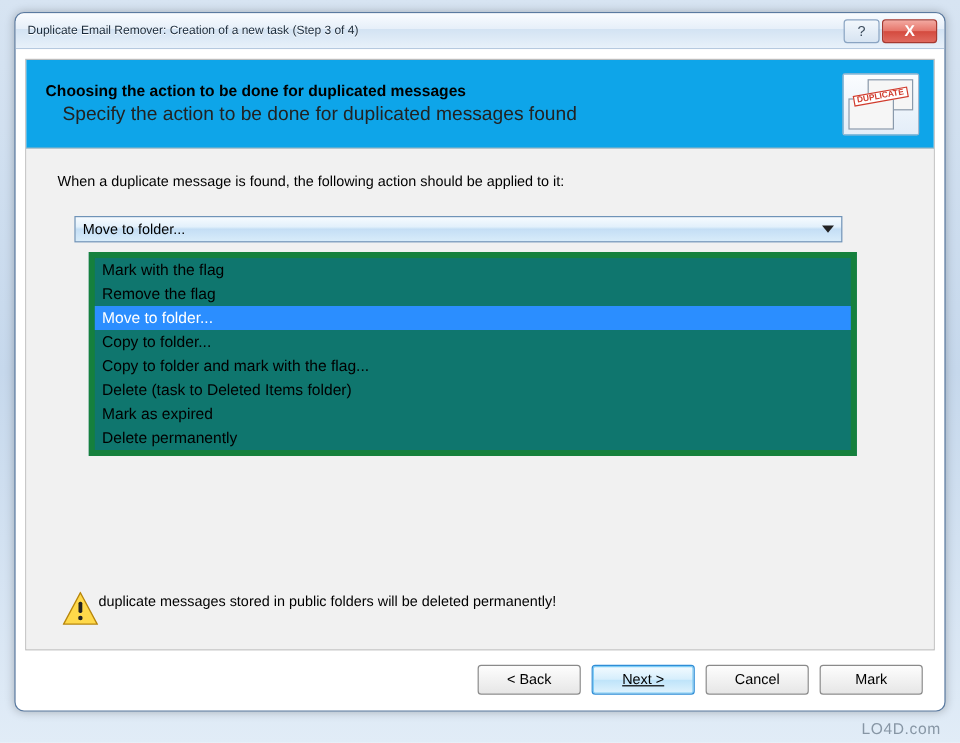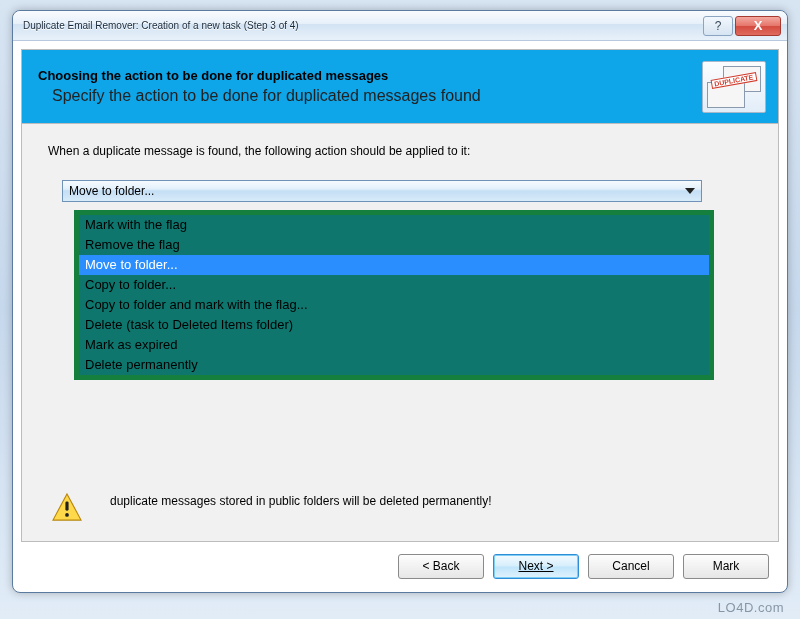--- a/index.html
+++ b/index.html
@@ -154,21 +154,21 @@
   .dropdown .opt.selected {
     background: #2b8eff;
     color: #fff;
   }
   .caution {
     position: absolute;
     left: 30px;
     bottom: 20px;
     display: flex;
     align-items: flex-start;
-    gap: 28px;
+    gap: 0;
     width: 680px;
   }
   .warn-icon {
     width: 30px; height: 28px;
     position:relative;
     flex-shrink:0;
   }
   .warn-icon svg{width:30px;height:28px;}
   .caution-text { font-size: 12px; line-height: 1.35; }
   .button-bar {

